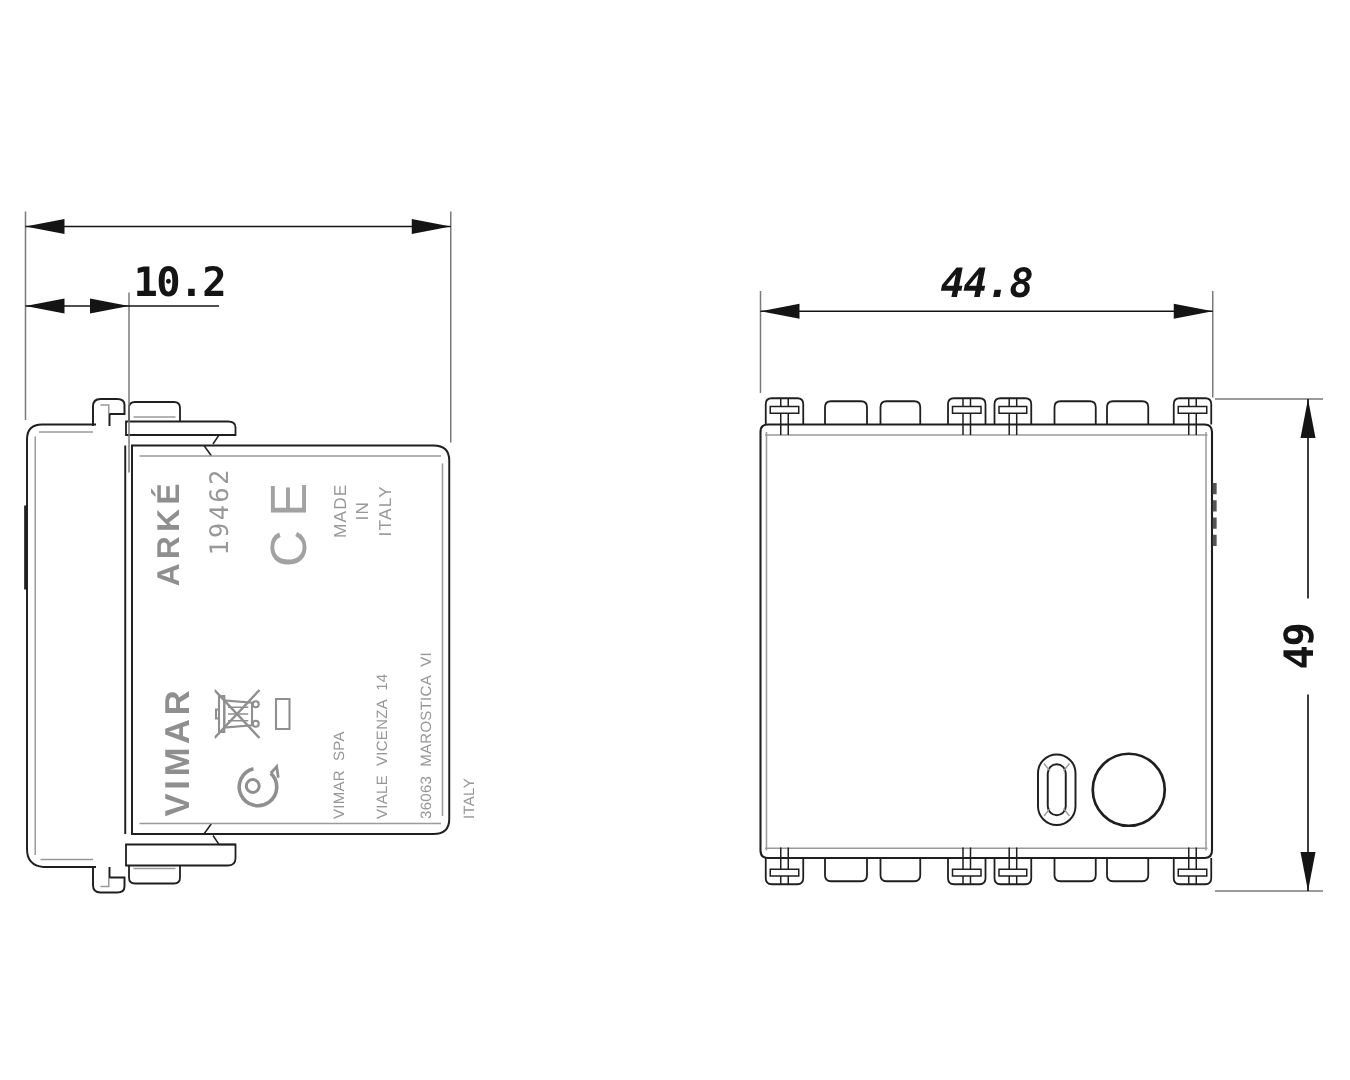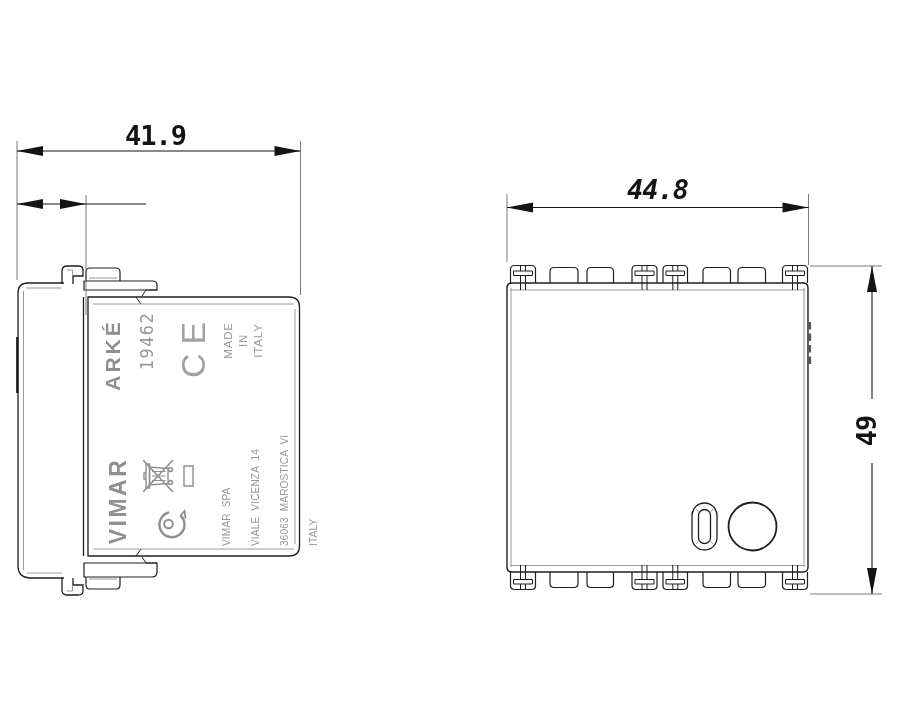--- a/index.html
+++ b/index.html
@@ -137,21 +137,21 @@
       <polygon points="808.5,207.5 782.5,202.5 782.5,212.5" fill="#141414" stroke="none"></polygon>
     </g>
     <g fill="none" stroke="#141414" stroke-width="1.1">
       <path d="M 810,266 H 882 M 810,594 H 882" stroke="#7a7a7a" stroke-width="1"></path>
       <path d="M 872,266 V 594"></path>
       <polygon points="872,266 867,292 877,292" fill="#141414" stroke="none"></polygon>
       <polygon points="872,594 867,568 877,568" fill="#141414" stroke="none"></polygon>
     </g>
   </svg>
 
-  <div class="dim" style="left:103px;top:122px;width:105px;">41.9</div>
+  <div class="dim" style="left:67px;top:175px;width:105px;">10.2</div>
   <div class="dim" style="left:600px;top:176px;width:115px;font-style:italic;">44.8</div>
   <div class="dim rot dimh" style="left:835px;top:413px;width:64px;height:36px;line-height:36px;">49</div>
 
   <div class="glabel rot arke" style="left:71px;top:342px;width:84px;height:26px;">ARKÉ</div>
   <div class="glabel rot model" style="left:115px;top:331px;width:64px;height:20px;">19462</div>
   <div class="glabel rot ce" style="left:161px;top:325px;width:64px;height:42px;">CE</div>
   <div class="glabel rot madein" style="left:215px;top:318px;width:56px;height:45px;">
     <div>MADE</div>
     <div>IN</div>
     <div>ITALY</div>

